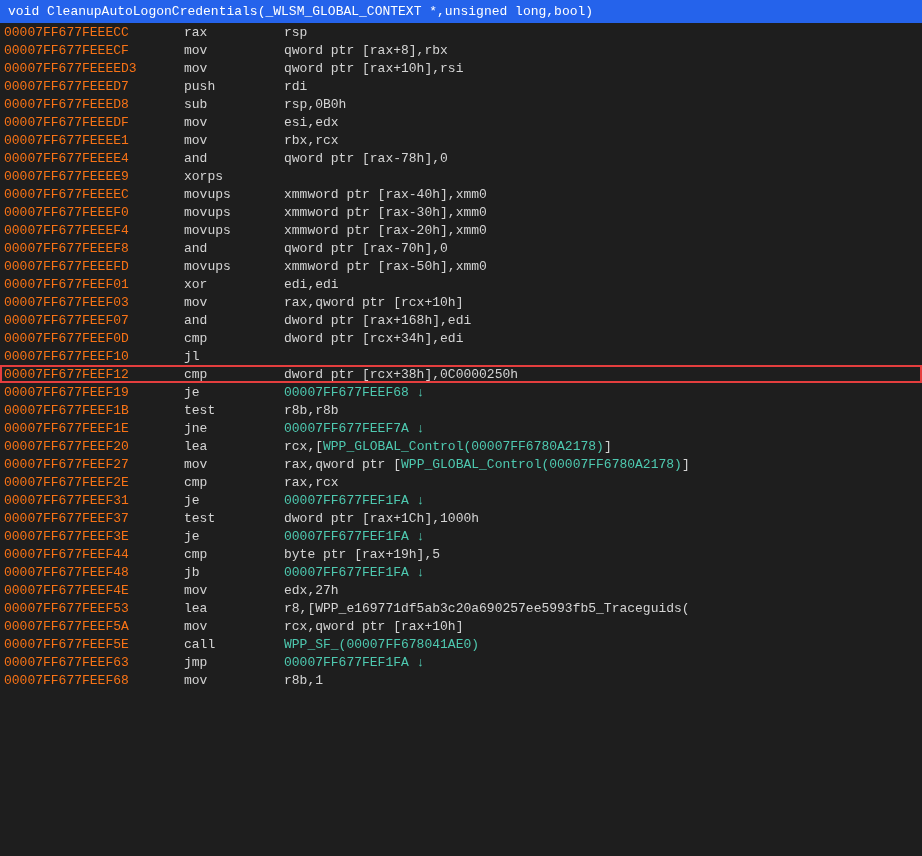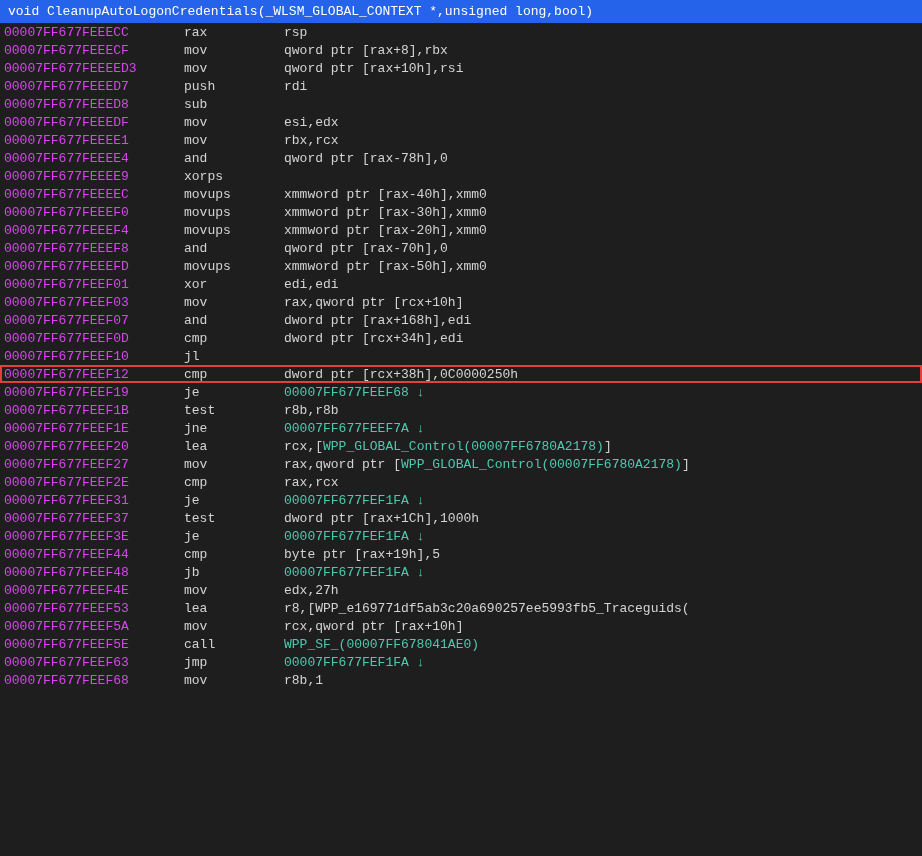--- a/index.html
+++ b/index.html
@@ -28,21 +28,21 @@
       align-items: center;
       min-height: 18px;
       padding: 0 4px;
     }
     .code-row.highlighted {
       outline: 2px solid #e53e3e;
       outline-offset: -2px;
       background: #1e1e1e;
     }
     .addr {
-      color: #d946ef;
+      color: #f97316;
       min-width: 180px;
       padding-right: 8px;
     }
     .mnemonic {
       min-width: 100px;
       color: #d4d4d4;
       padding-right: 0;
     }
     .operands {
       color: #d4d4d4;
@@ -81,20 +81,21 @@
         <span class="operands">qword ptr [rax+10h],rsi</span>
       </div>
       <div class="code-row">
         <span class="addr">00007FF677FEEED7</span>
         <span class="mnemonic">push</span>
         <span class="operands">rdi</span>
       </div>
       <div class="code-row">
         <span class="addr">00007FF677FEEED8</span>
         <span class="mnemonic">sub</span>
+        <span class="operands">rsp,0B0h</span>
       </div>
       <div class="code-row">
         <span class="addr">00007FF677FEEEDF</span>
         <span class="mnemonic">mov</span>
         <span class="operands">esi,edx</span>
       </div>
       <div class="code-row">
         <span class="addr">00007FF677FEEEE1</span>
         <span class="mnemonic">mov</span>
         <span class="operands">rbx,rcx</span>

